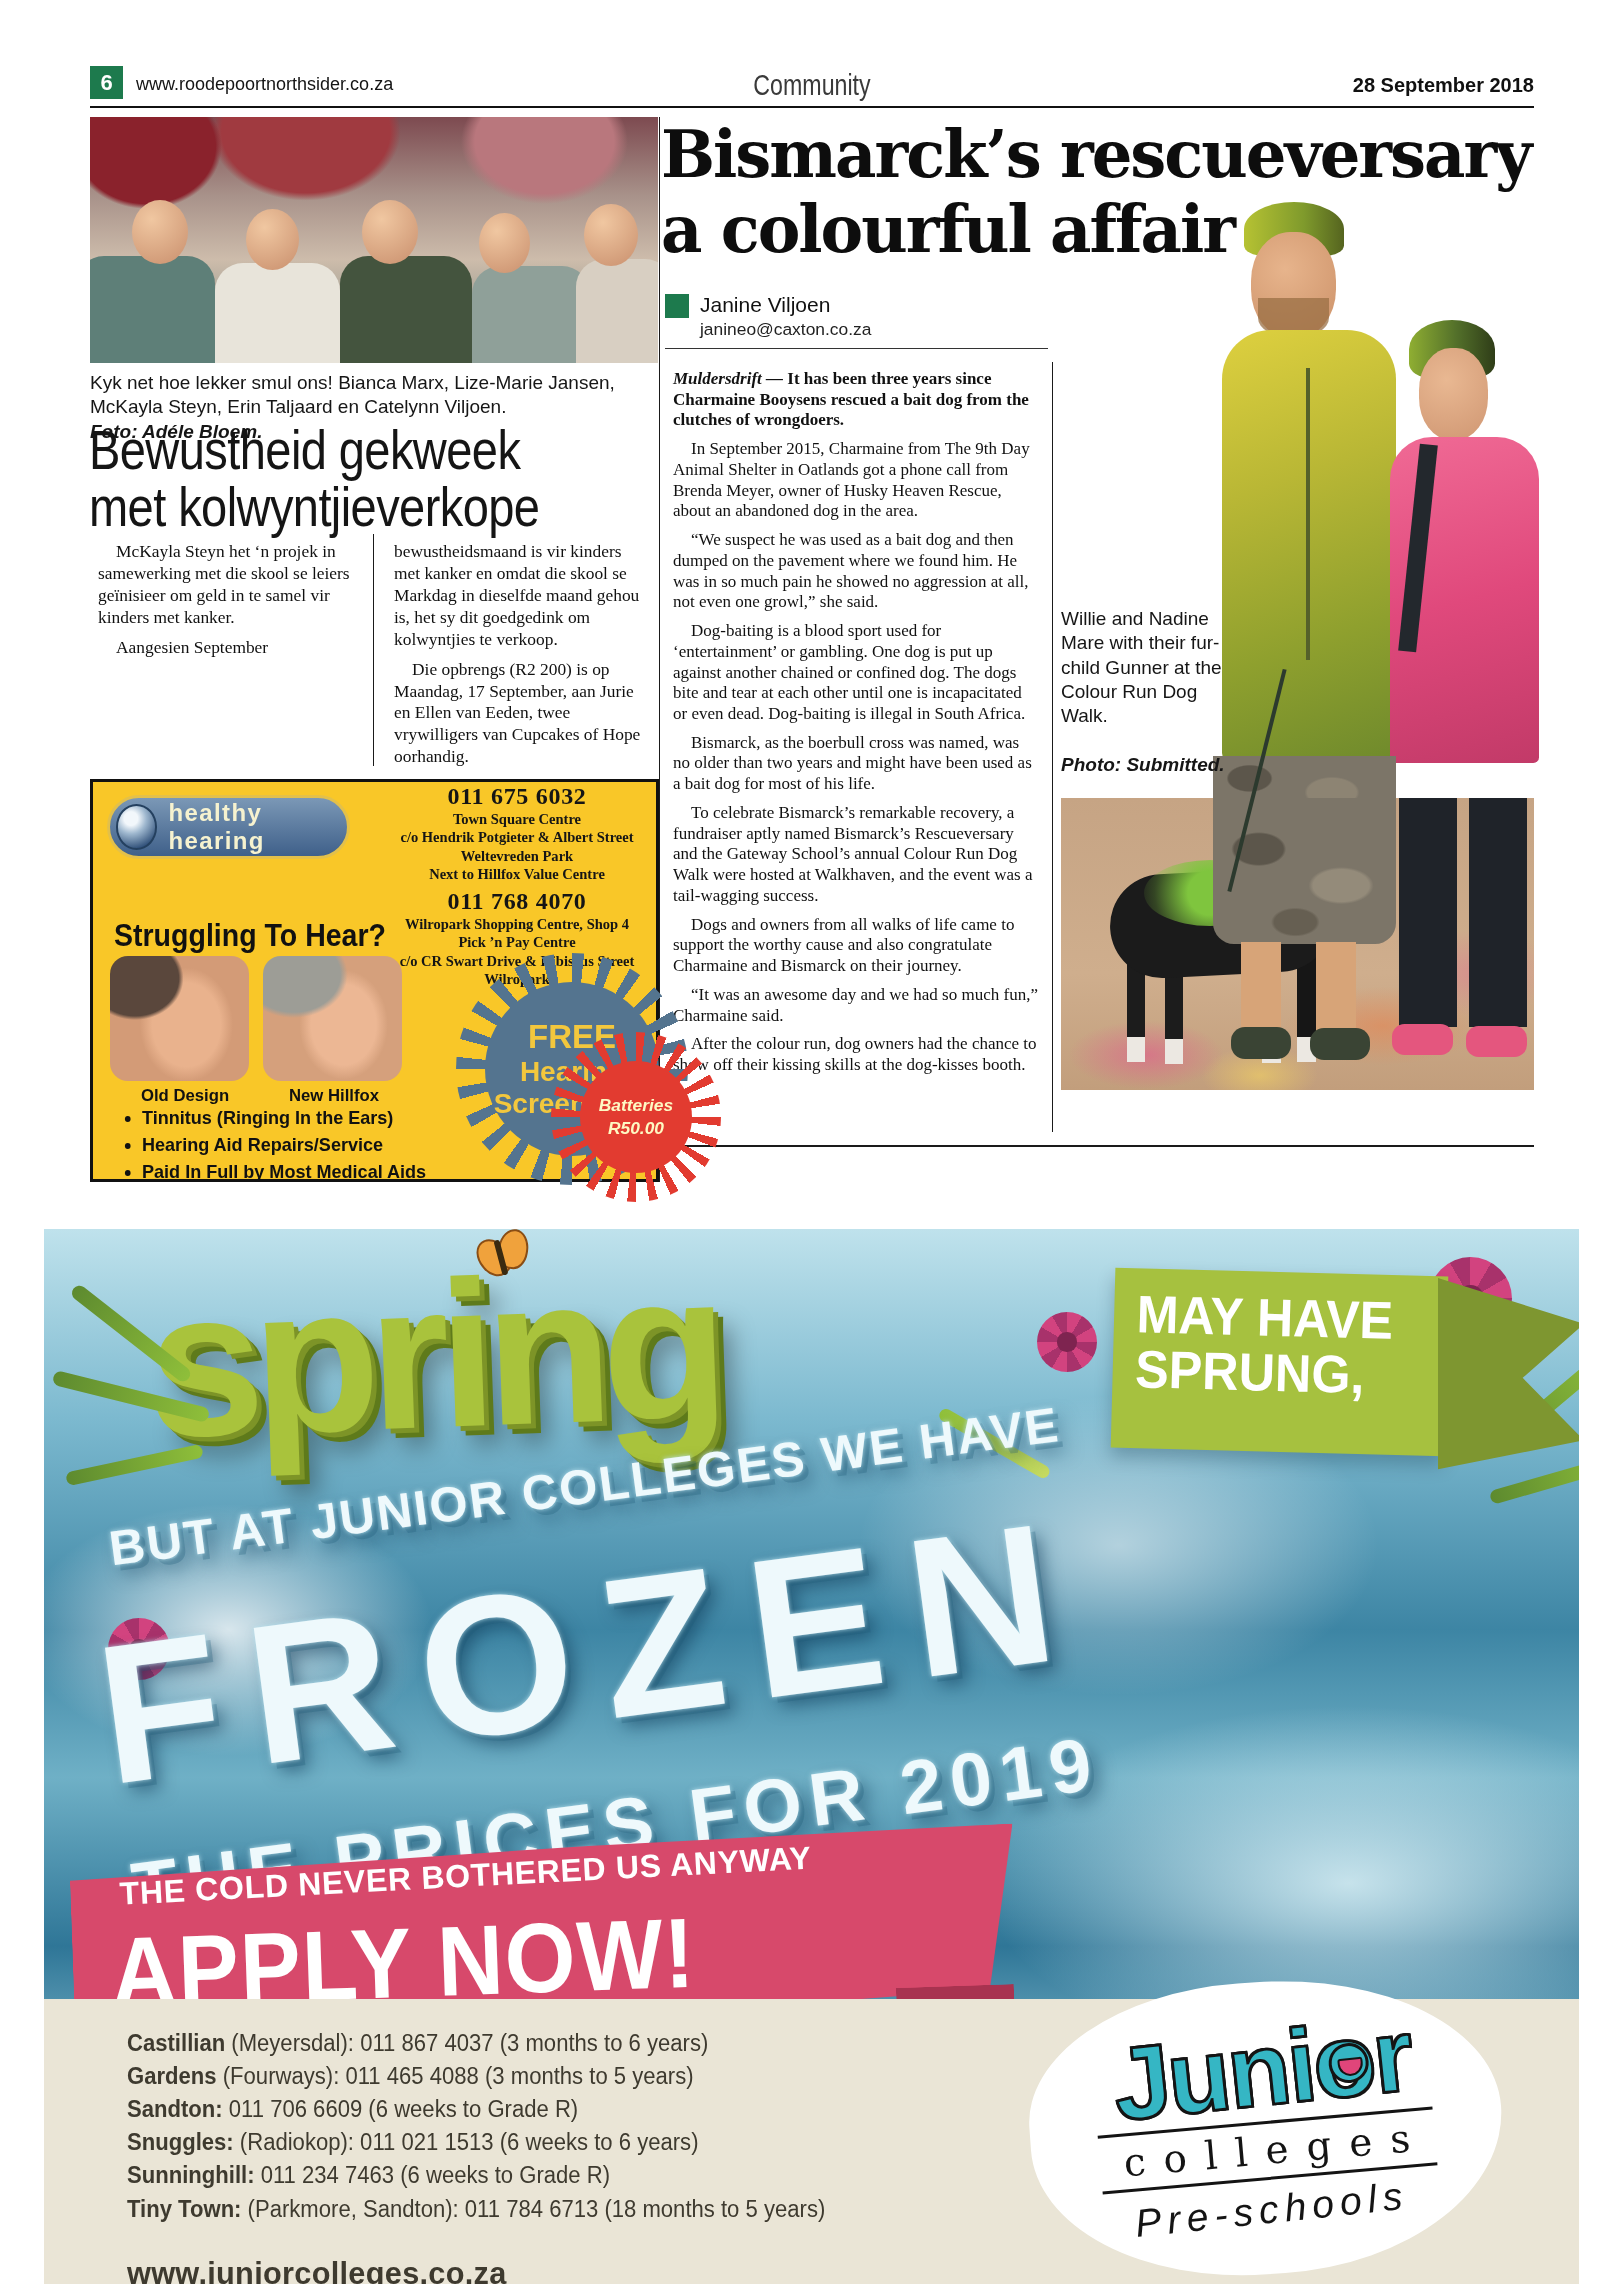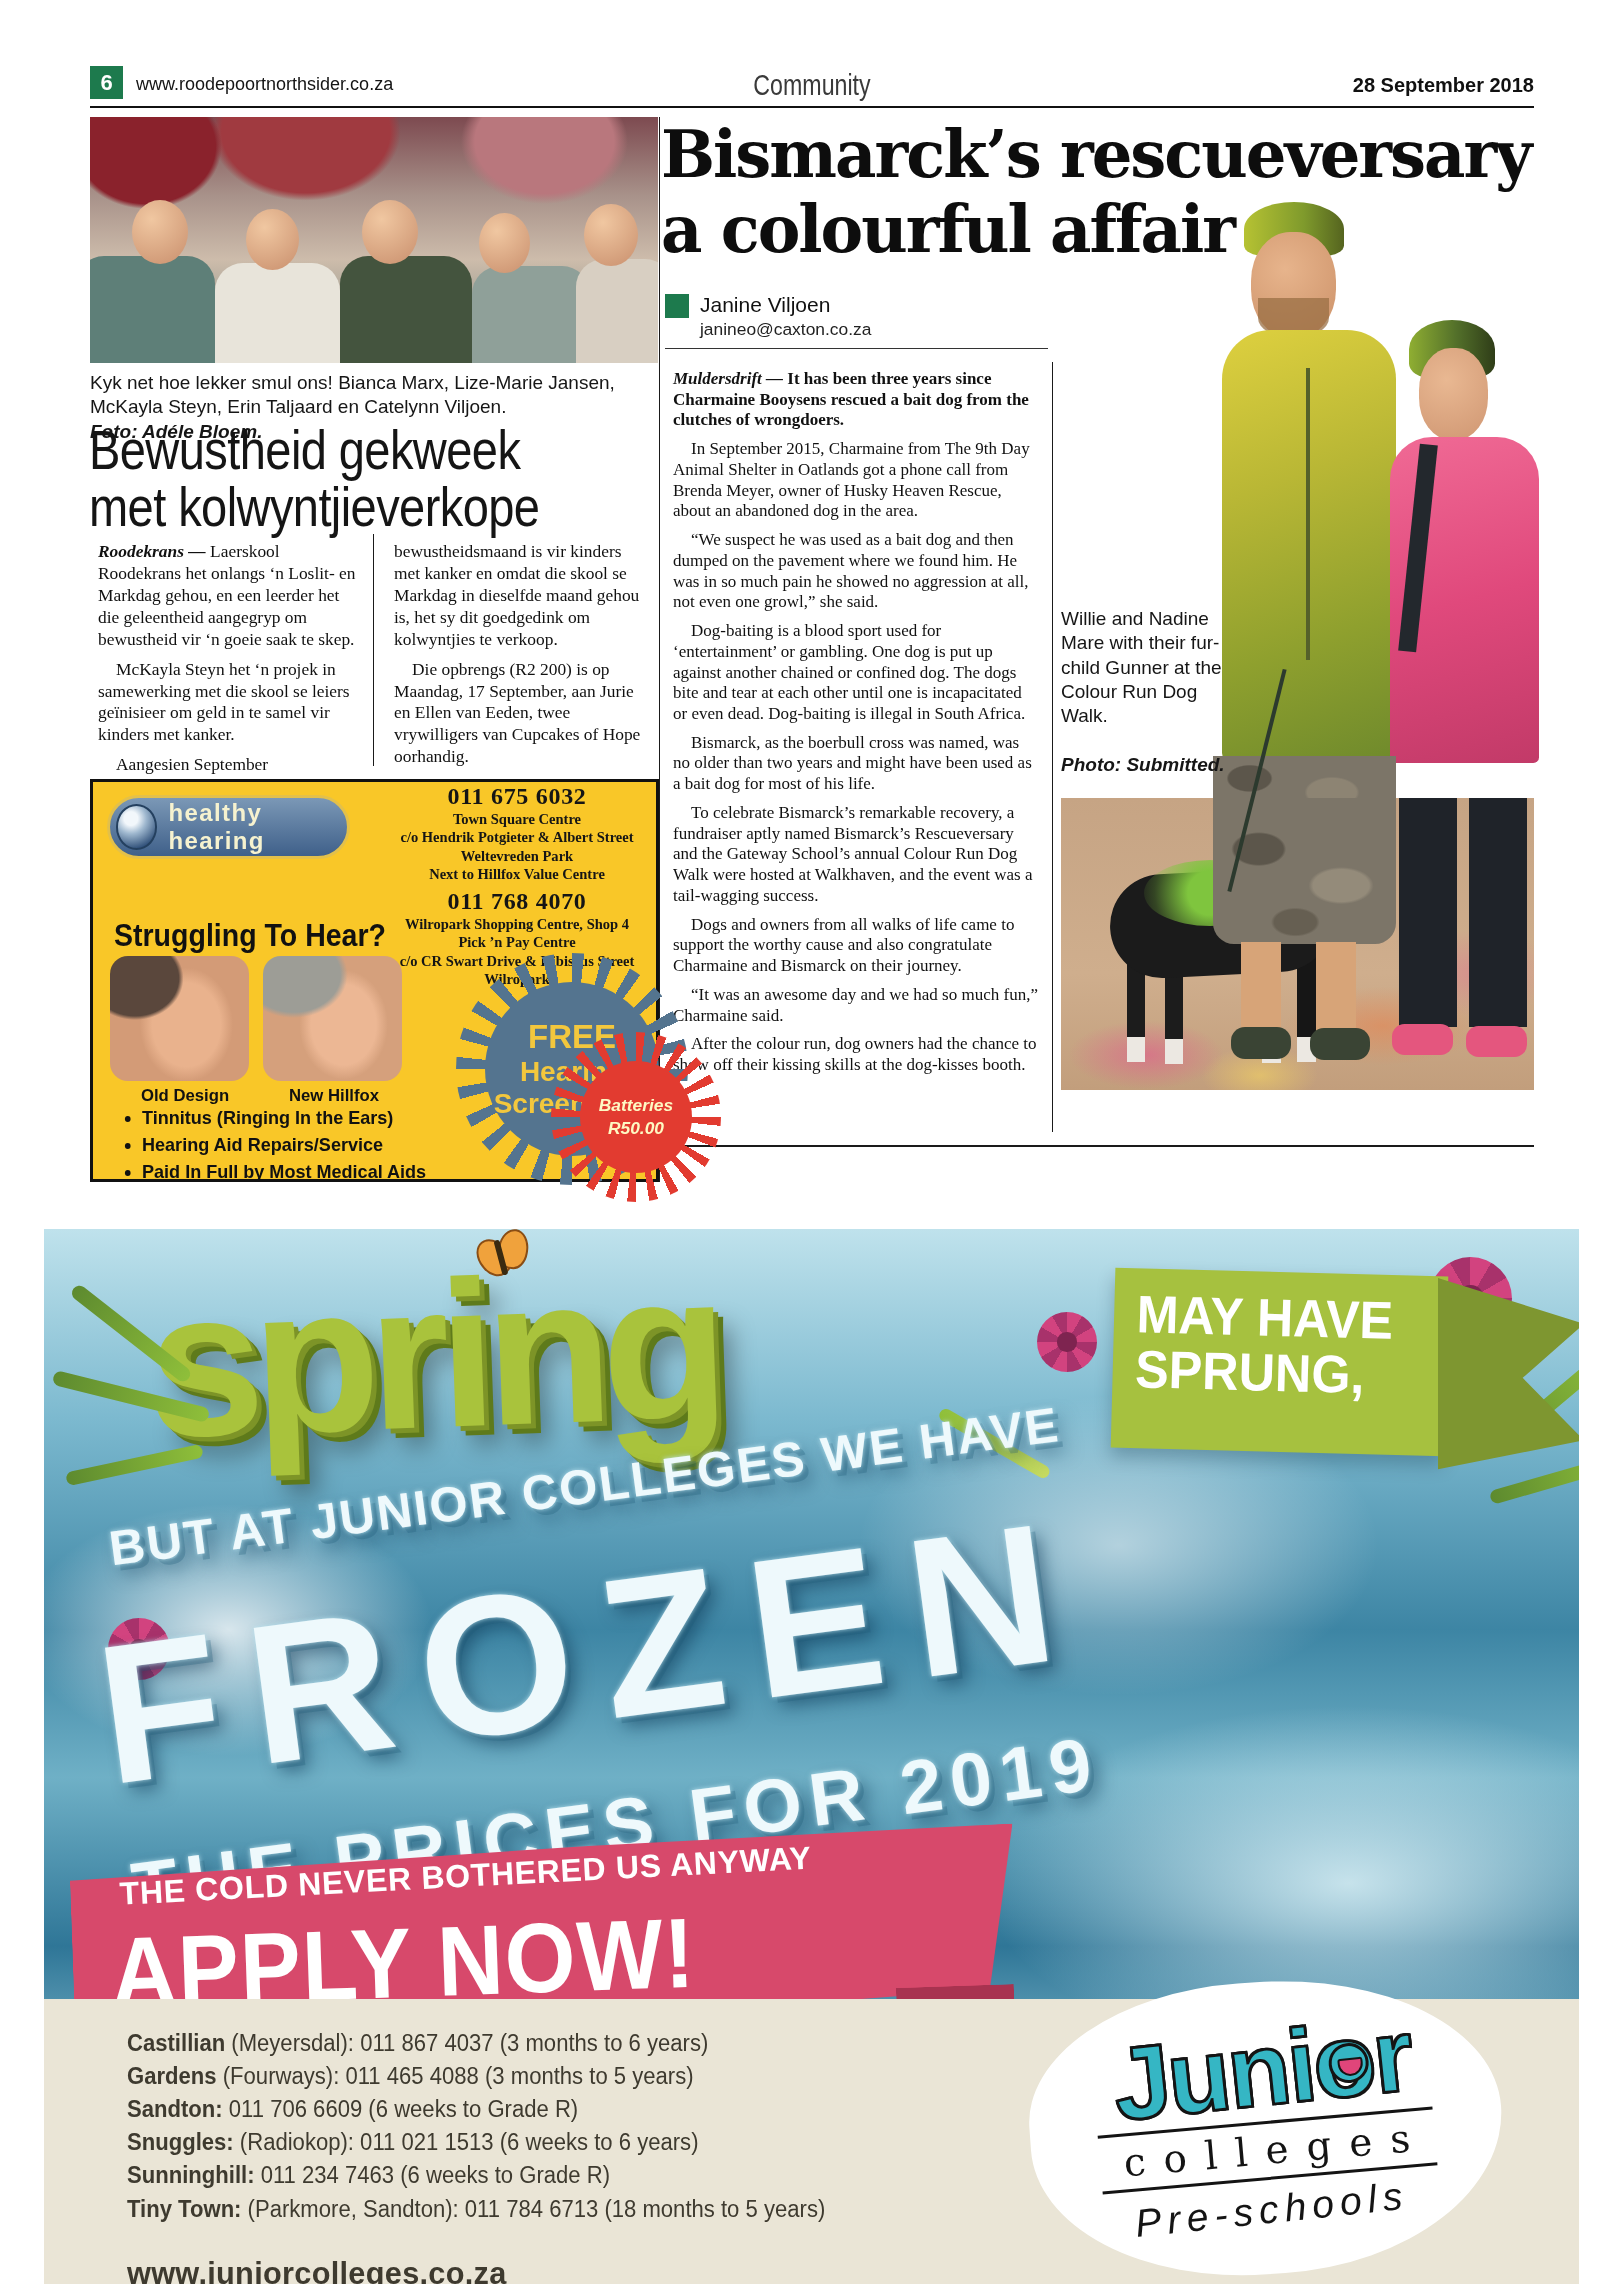--- a/index.html
+++ b/index.html
@@ -178,21 +178,20 @@
   <div class="abs caption" style="left:90px;top:371px;width:569px;">
     <span>Kyk net hoe lekker smul ons! Bianca Marx, Lize-Marie Jansen, McKayla Steyn, Erin Taljaard en Catelynn Viljoen.</span><br>
     <span class="credit">Foto: Adéle Bloem.</span>
   </div>
 
   <div class="abs afr-headline">
     <div>Bewustheid gekweek</div>
     <div>met kolwyntjieverkope</div>
   </div>
   <div class="abs serif-body" style="left:90px;top:533px;width:276px;">
-    <p><span class="lead-label">Roodekrans —</span><span> Laerskool Roodekrans het onlangs ‘n Loslit- en Markdag gehou, en een leerder het die geleentheid aangegryp om bewustheid vir ‘n goeie saak te skep.</span></p>
     <p class="ind">McKayla Steyn het ‘n projek in samewerking met die skool se leiers geïnisieer om geld in te samel vir kinders met kanker.</p>
     <p class="ind">Aangesien September</p>
   </div>
   <div class="abs serif-body" style="left:386px;top:533px;width:272px;">
     <p>bewustheidsmaand is vir kinders met kanker en omdat die skool se Markdag in dieselfde maand gehou is, het sy dit goedgedink om kolwyntjies te verkoop.</p>
     <p class="ind">Die opbrengs (R2 200) is op Maandag, 17 September, aan Jurie en Ellen van Eeden, twee vrywilligers van Cupcakes of Hope oorhandig.</p>
   </div>
   <div class="abs vrule" style="left:373px;top:534px;height:232px;"></div>
   <div class="abs vrule" style="left:659px;top:117px;height:1065px;"></div>
 

